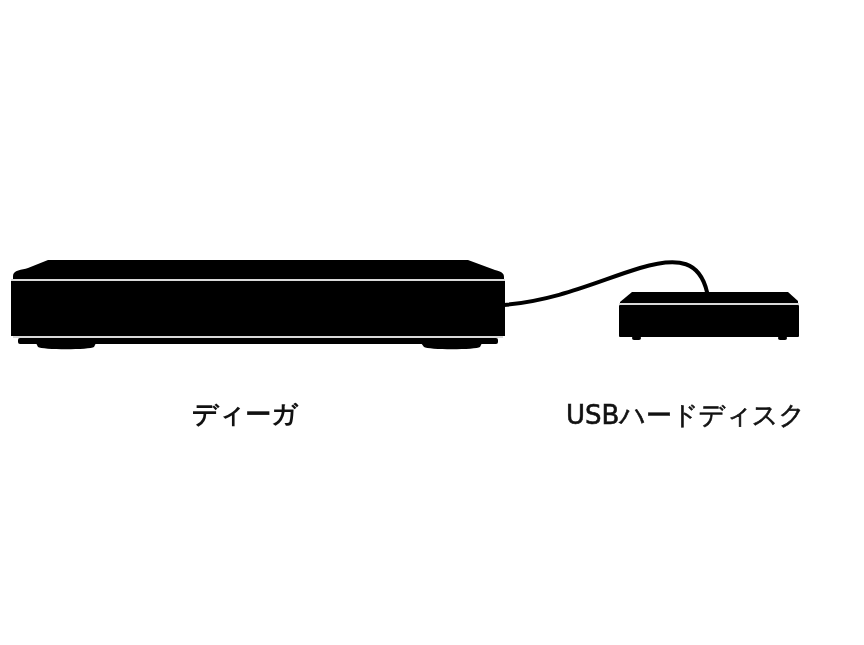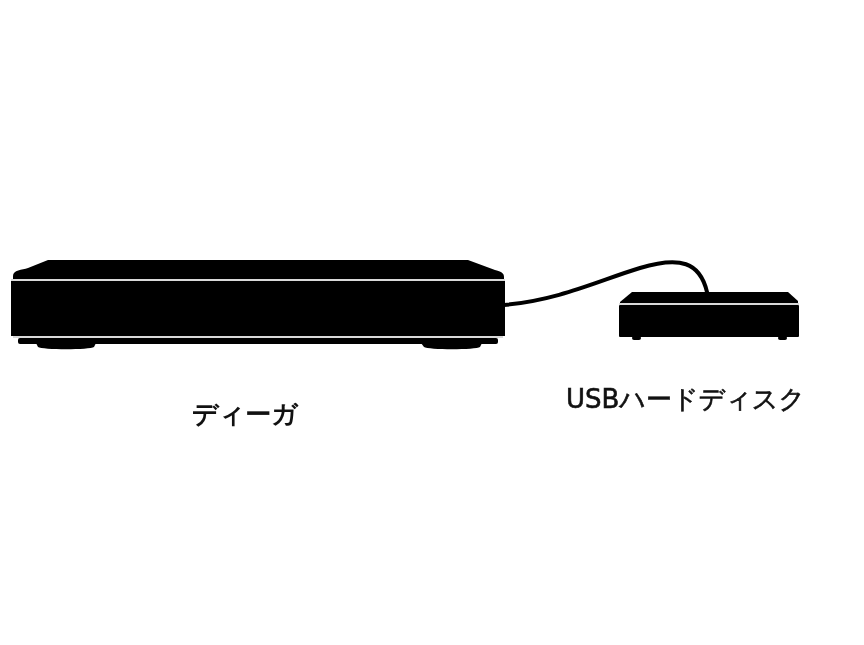--- a/index.html
+++ b/index.html
@@ -30,21 +30,21 @@
       letter-spacing: 0px;
       line-height: 1;
       margin-top: 32px;
     }
     #label-recorder {
       left: 192px;
       top: 369px;
     }
     #label-hdd {
       left: 566px;
-      top: 354px;
+      top: 370px;
       font-weight: normal;
       -webkit-text-stroke: 0.6px #111;
     }
   </style>
 </head>
 <body>
 
 <svg id="diagram" viewBox="0 0 864 645" xmlns="http://www.w3.org/2000/svg">
 
   <path d="M504 305 C 560 300, 600 280, 640 268 C 680 256, 700 262, 707 292" fill="none" stroke="#000" stroke-width="4" stroke-linecap="round"></path>

